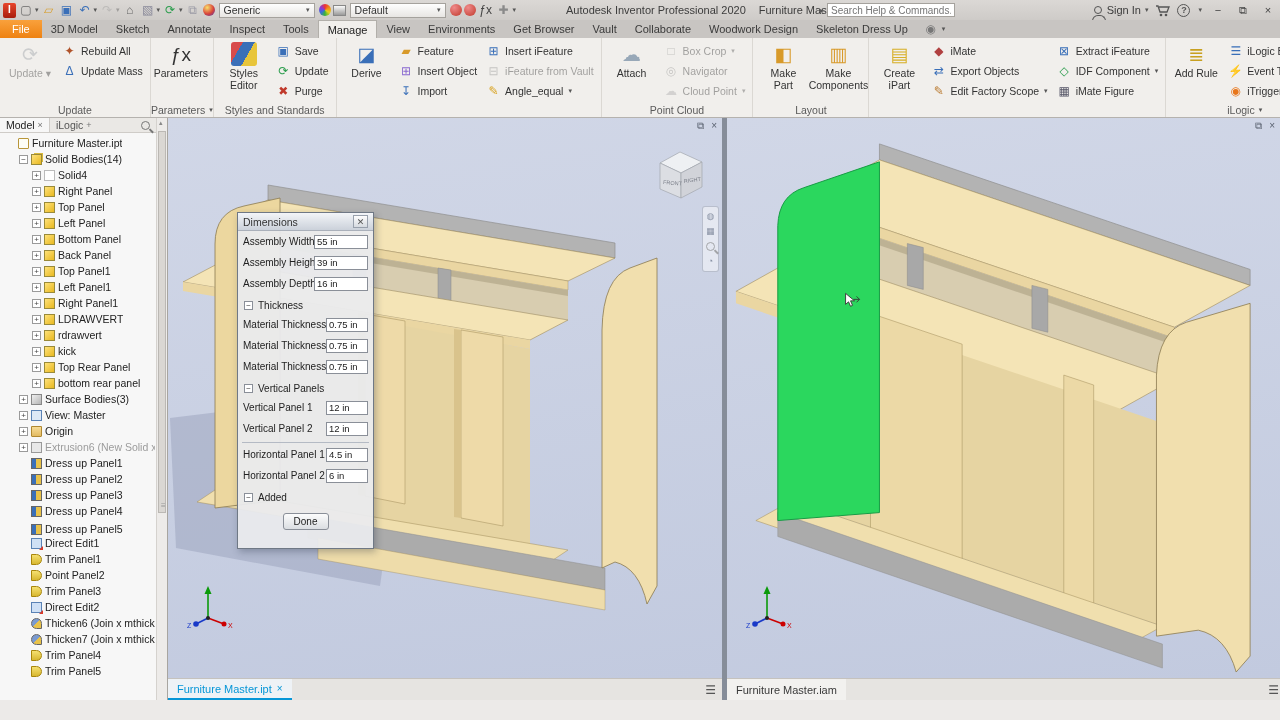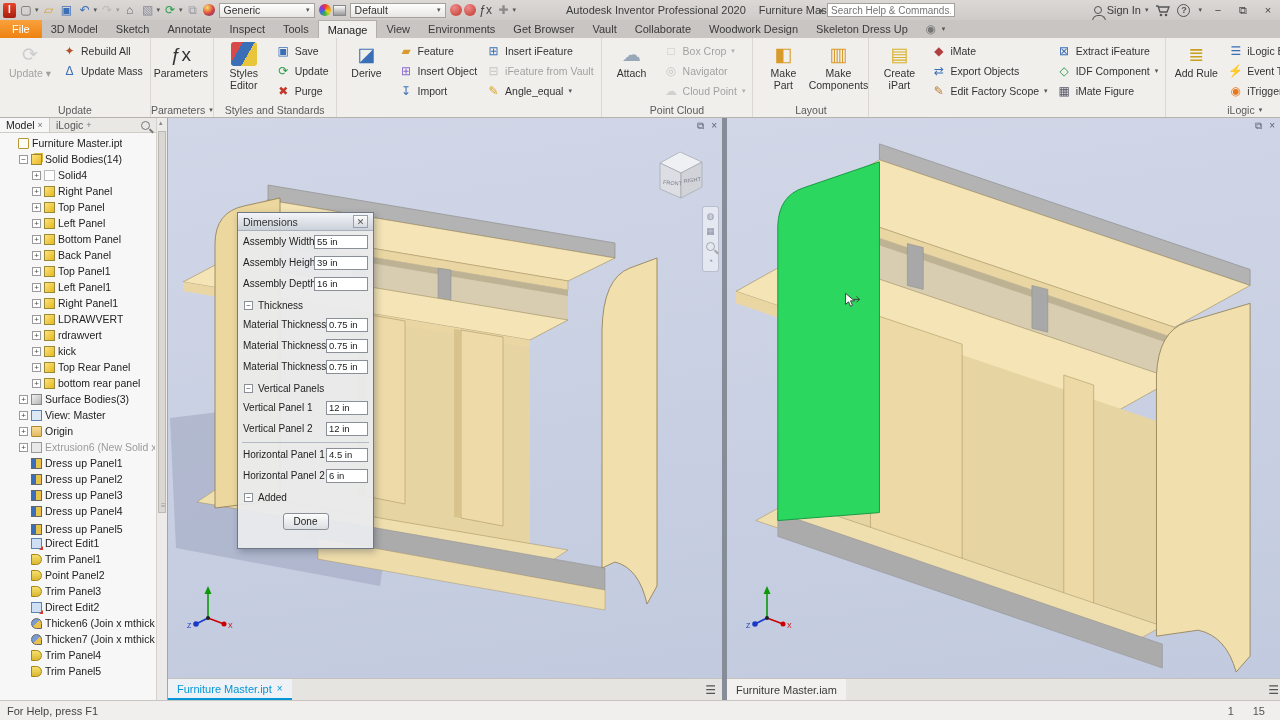--- a/index.html
+++ b/index.html
@@ -807,20 +807,13 @@
     </div>
     <span class="vpmenu">☰</span>
   </div>
   <div class="vptabbar tb2">
     <div class="doctab plain">
       <span>Furniture Master.iam</span>
     </div>
     <span class="vpmenu">☰</span>
   </div>
 
-  <div class="statusbar">
-    <span>For Help, press F1</span>
-    <span class="statnums">
-      <span>1</span>
-      <span>15</span>
-    </span>
-  </div>
 </div>
 
 </body></html>

